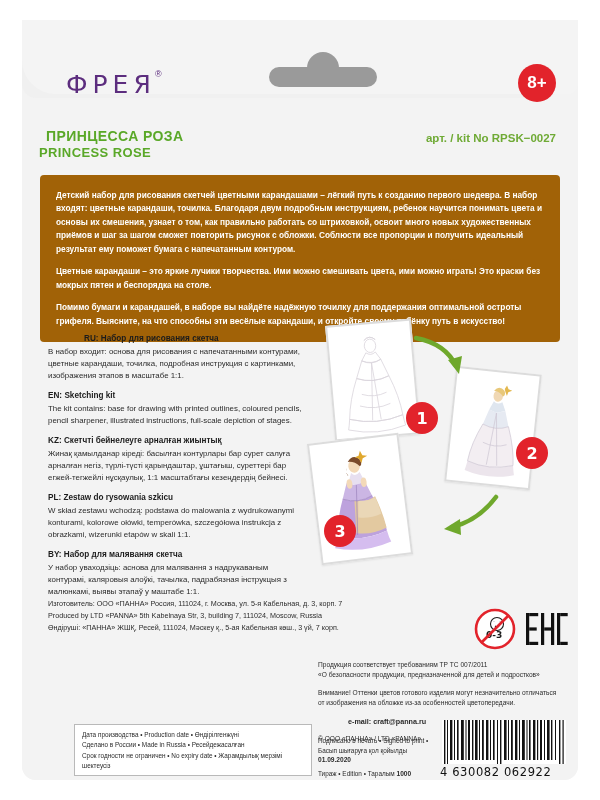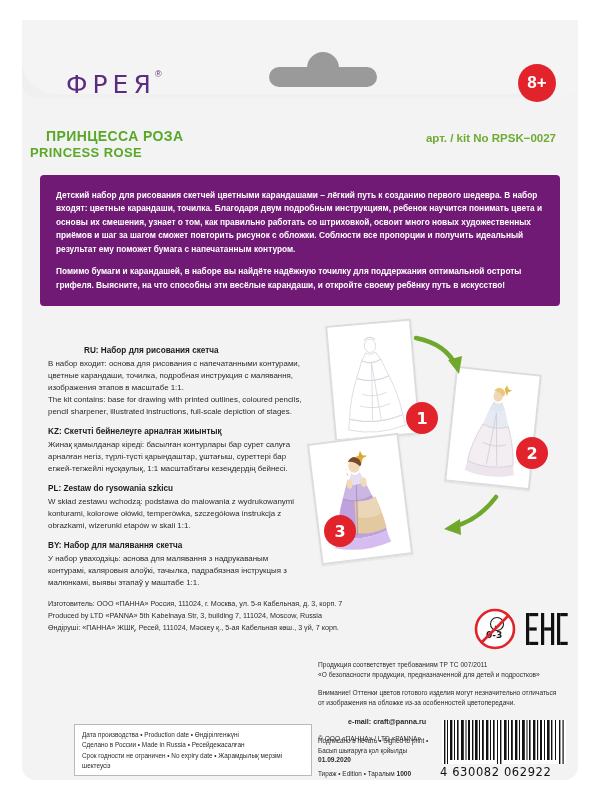--- a/index.html
+++ b/index.html
@@ -117,41 +117,41 @@
   .title-ru {
     position: absolute;
     left: 24px; top: 108px;
     color: #5aa828;
     font-size: 14px;
     font-weight: bold;
     letter-spacing: 0.4px;
   }
   .title-en {
     position: absolute;
-    left: 8px; top: 125px;
+    left: 17px; top: 125px;
     color: #5aa828;
     font-size: 13px;
     font-weight: bold;
     letter-spacing: 0.4px;
   }
   .kit-no {
     position: absolute;
     right: 22px; top: 112px;
     color: #6faa35;
     font-size: 11.5px;
     font-weight: bold;
   }
 
   
   .red-panel {
     position: absolute;
     left: 18px; top: 155px;
     width: 520px;
     padding: 14px 16px 14px 16px;
-    background: #701a75;
+    background: #a16207;
     border-radius: 4px;
     color: #ffffff;
   }
   .red-panel p {
     font-size: 8.3px;
     line-height: 1.62;
     font-weight: bold;
     margin-bottom: 9px;
   }
   .red-panel p:last-child { margin-bottom: 0; }
@@ -162,21 +162,21 @@
     left: 26px; top: 310px;
     width: 258px;
   }
   .spec-head {
     font-size: 8.2px;
     font-weight: bold;
     color: #1c1c1c;
     margin-top: 9px;
     margin-bottom: 3px;
   }
-  .spec-head:first-child { margin-top: 16px; padding-left: 36px; }
+  .spec-head:first-child { margin-top: 4px; padding-left: 36px; }
   .spec-body {
     font-size: 7.9px;
     line-height: 1.52;
     color: #2b2b2b;
   }
 
   
   .steps { position: absolute; left: 286px; top: 300px; width: 270px; height: 260px; }
   .card {
     position: absolute;
@@ -291,26 +291,28 @@
       <div class="brand-reg">®</div>
 
       <div class="age-badge">8+</div>
 
       <div class="title-ru">ПРИНЦЕССА РОЗА</div>
       <div class="title-en">PRINCESS ROSE</div>
       <div class="kit-no">арт. / kit No RPSK−0027</div>
 
       <div class="red-panel">
         <p>Детский набор для рисования скетчей цветными карандашами – лёгкий путь к созданию первого шедевра. В набор входят: цветные карандаши, точилка. Благодаря двум подробным инструкциям, ребенок научится понимать цвета и основы их смешения, узнает о том, как правильно работать со штриховкой, освоит много новых художественных приёмов и шаг за шагом сможет повторить рисунок с обложки. Соблюсти все пропорции и получить идеальный результат ему поможет бумага с напечатанным контуром.</p>
+        <p>Цветные карандаши – это яркие лучики творчества. Ими можно смешивать цвета, ими можно играть! Это краски без мокрых пятен и беспорядка на столе.</p>
         <p>Помимо бумаги и карандашей, в наборе вы найдёте надёжную точилку для поддержания оптимальной остроты грифеля. Выясните, на что способны эти весёлые карандаши, и откройте своему ребёнку путь в искусство!</p>
       </div>
 
       <div class="specs">
         <div class="spec-head">RU: Набор для рисования скетча</div>
-        <div class="spec-body">В набор входит: основа для рисования с напечатанными контурами, цветные карандаши, точилка, подробная инструкция с малявання, изображения этапов в масштабе 1:1.</div>
+        <div class="spec-body">В набор входит: основа для рисования с напечатанными контурами, цветные карандаши, точилка, подробная инструкция с картинками, изображения этапов в масштабе 1:1.</div>
+        <div class="spec-head">EN: Sketching kit</div>
         <div class="spec-body">The kit contains: base for drawing with printed outlines, coloured pencils, pencil sharpener, illustrated instructions, full-scale depiction of stages.</div>
         <div class="spec-head">KZ: Скетчті бейнелеуге арналған жиынтық</div>
         <div class="spec-body">Жинақ қамылданар кіреді: басылған контурлары бар сурет салуға арналған негіз, түрлі-түсті қарындаштар, ұштағыш, суреттері бар егжей-тегжейлі нұсқаулық, 1:1 масштабтағы кезеңдердің бейнесі.</div>
         <div class="spec-head">PL: Zestaw do rysowania szkicu</div>
         <div class="spec-body">W skład zestawu wchodzą: podstawa do malowania z wydrukowanymi konturami, kolorowe ołówki, temperówka, szczegółowa instrukcja z obrazkami, wizerunki etapów w skali 1:1.</div>
         <div class="spec-head">BY: Набор для малявання скетча</div>
         <div class="spec-body">У набор уваходзіць: аснова для малявання з надрукаваным контурамі, каляровыя алоўкі, тачылка, падрабязная інструкцыя з малюнкамі, выявы этапаў у маштабе 1:1.</div>
       </div>
 
       <div class="steps">

